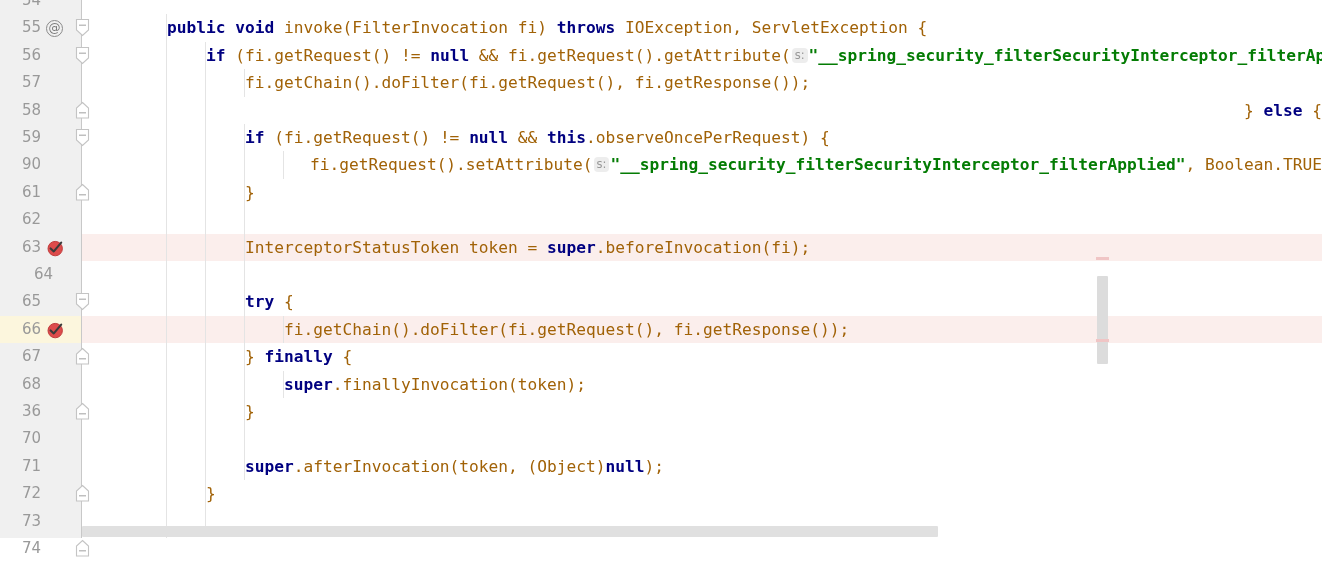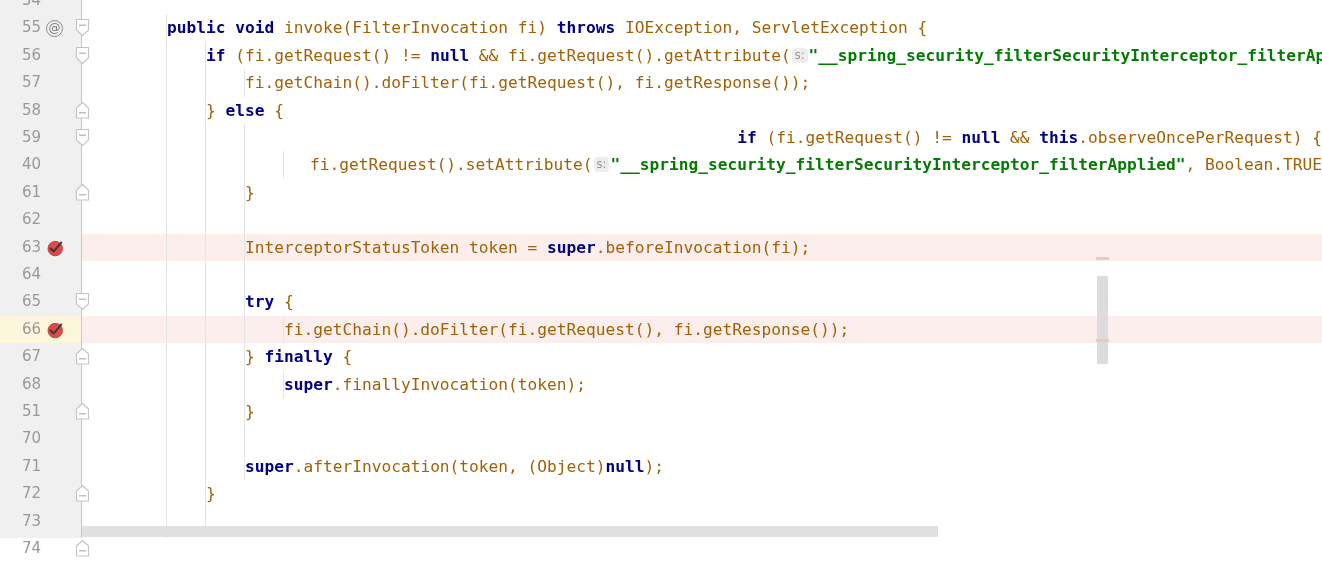--- a/index.html
+++ b/index.html
@@ -243,58 +243,58 @@
         <div class="g-row" style="top: 69.2px;">
           <div class="g-num">57</div>
         </div>
         <div class="g-row" style="top: 96.6px;">
           <div class="g-num">58</div>
         </div>
         <div class="g-row" style="top: 124px;">
           <div class="g-num">59</div>
         </div>
         <div class="g-row" style="top: 151.4px;">
-          <div class="g-num">40</div>
+          <div class="g-num">90</div>
         </div>
         <div class="g-row" style="top: 178.8px;">
           <div class="g-num">61</div>
         </div>
         <div class="g-row" style="top: 206.2px;">
           <div class="g-num">62</div>
         </div>
         <div class="g-row" style="top: 233.6px;">
           <div class="g-num">63</div>
           <div class="g-bp"><svg width="18" height="18" viewBox="0 0 18 18">
               <circle cx="8.2" cy="9.6" r="7.2" fill="#dd4b4b"></circle>
               <circle cx="8.2" cy="9.6" r="7.2" fill="none" stroke="#c03c3c" stroke-width="1"></circle>
               <path d="M3.6 9.4 L6.8 12.4 L14.2 3.6" fill="none" stroke="#3a3a3a" stroke-width="2.1" stroke-linecap="round" stroke-linejoin="round"></path>
             </svg></div>
         </div>
-        <div class="g-row" style="top: 261px;">
+        <div class="g-row" style="top: 261px; margin-left: 12px;">
           <div class="g-num">64</div>
         </div>
         <div class="g-row" style="top: 288.4px;">
           <div class="g-num">65</div>
         </div>
         <div class="g-row caret" style="top: 315.8px;">
           <div class="g-num">66</div>
           <div class="g-bp"><svg width="18" height="18" viewBox="0 0 18 18">
               <circle cx="8.2" cy="9.6" r="7.2" fill="#dd4b4b"></circle>
               <circle cx="8.2" cy="9.6" r="7.2" fill="none" stroke="#c03c3c" stroke-width="1"></circle>
               <path d="M3.6 9.4 L6.8 12.4 L14.2 3.6" fill="none" stroke="#3a3a3a" stroke-width="2.1" stroke-linecap="round" stroke-linejoin="round"></path>
             </svg></div>
         </div>
         <div class="g-row" style="top: 343.2px;">
           <div class="g-num">67</div>
         </div>
         <div class="g-row" style="top: 370.6px;">
           <div class="g-num">68</div>
         </div>
         <div class="g-row" style="top: 398px;">
-          <div class="g-num">51</div>
+          <div class="g-num">36</div>
         </div>
         <div class="g-row" style="top: 425.4px;">
           <div class="g-num">70</div>
         </div>
         <div class="g-row" style="top: 452.8px;">
           <div class="g-num">71</div>
         </div>
         <div class="g-row" style="top: 480.2px;">
           <div class="g-num">72</div>
         </div>
@@ -371,22 +371,22 @@
           <line x1="4" y1="11.8" x2="11" y2="11.8" stroke="#b0b0b0" stroke-width="1.2"></line>
         </svg></div>
     </div>
 
   <div id="code">
     <div id="code-rows">
         <div class="row" style="top: -13px;"><span class="txt" style="margin-left: 46px;"></span></div>
         <div class="row" style="top: 14.4px;"><span class="txt" style="margin-left: 46px;"><span class="plain">    </span><span class="kw">public</span><span class="plain"> </span><span class="kw">void</span><span class="plain"> invoke(FilterInvocation fi) </span><span class="kw">throws</span><span class="plain"> IOException, ServletException {</span></span></div>
         <div class="row" style="top: 41.8px;"><span class="txt" style="margin-left: 46px;"><span class="plain">        </span><span class="kw">if</span><span class="plain"> (fi.getRequest() != </span><span class="kw">null</span><span class="plain"> &amp;&amp; fi.getRequest().getAttribute(</span><span class="hint">s:</span><span class="str">"__spring_security_filterSecurityInterceptor_filterAp</span></span></div>
         <div class="row" style="top: 69.2px;"><span class="txt" style="margin-left: 46px;"><span class="plain">            fi.getChain().doFilter(fi.getRequest(), fi.getResponse());</span></span></div>
-        <div class="row" style="top: 96.6px;"><span class="txt" style="margin-left: 46px;"><span class="plain">        } </span><span class="kw">else</span><span class="plain"> {</span></span></div>
-        <div class="row" style="top: 124px; text-align: right;"><span class="txt" style="margin-left: 46px;"><span class="plain">            </span><span class="kw">if</span><span class="plain"> (fi.getRequest() != </span><span class="kw">null</span><span class="plain"> &amp;&amp; </span><span class="kw">this</span><span class="plain">.observeOncePerRequest) {</span></span></div>
+        <div class="row" style="top: 96.6px; text-align: right;"><span class="txt" style="margin-left: 46px;"><span class="plain">        } </span><span class="kw">else</span><span class="plain"> {</span></span></div>
+        <div class="row" style="top: 124px;"><span class="txt" style="margin-left: 46px;"><span class="plain">            </span><span class="kw">if</span><span class="plain"> (fi.getRequest() != </span><span class="kw">null</span><span class="plain"> &amp;&amp; </span><span class="kw">this</span><span class="plain">.observeOncePerRequest) {</span></span></div>
         <div class="row" style="top: 151.4px; margin-left: 26px;"><span class="txt" style="margin-left: 46px;"><span class="plain">                fi.getRequest().setAttribute(</span><span class="hint">s:</span><span class="str">"__spring_security_filterSecurityInterceptor_filterApplied"</span><span class="plain">, Boolean.TRUE);</span></span></div>
         <div class="row" style="top: 178.8px;"><span class="txt" style="margin-left: 46px;"><span class="plain">            }</span></span></div>
         <div class="row" style="top: 206.2px;"><span class="txt" style="margin-left: 46px;"></span></div>
         <div class="row bphl" style="top: 233.6px;"><span class="txt" style="margin-left: 46px;"><span class="plain">            InterceptorStatusToken token = </span><span class="kw">super</span><span class="plain">.beforeInvocation(fi);</span></span></div>
         <div class="row" style="top: 261px;"><span class="txt" style="margin-left: 46px;"></span></div>
         <div class="row" style="top: 288.4px;"><span class="txt" style="margin-left: 46px;"><span class="plain">            </span><span class="kw">try</span><span class="plain"> {</span></span></div>
         <div class="row bphl" style="top: 315.8px;"><span class="txt" style="margin-left: 46px;"><span class="plain">                fi.getChain().doFilter(fi.getRequest(), fi.getResponse());</span></span></div>
         <div class="row" style="top: 343.2px;"><span class="txt" style="margin-left: 46px;"><span class="plain">            } </span><span class="kw">finally</span><span class="plain"> {</span></span></div>
         <div class="row" style="top: 370.6px;"><span class="txt" style="margin-left: 46px;"><span class="plain">                </span><span class="kw">super</span><span class="plain">.finallyInvocation(token);</span></span></div>
         <div class="row" style="top: 398px;"><span class="txt" style="margin-left: 46px;"><span class="plain">            }</span></span></div>

